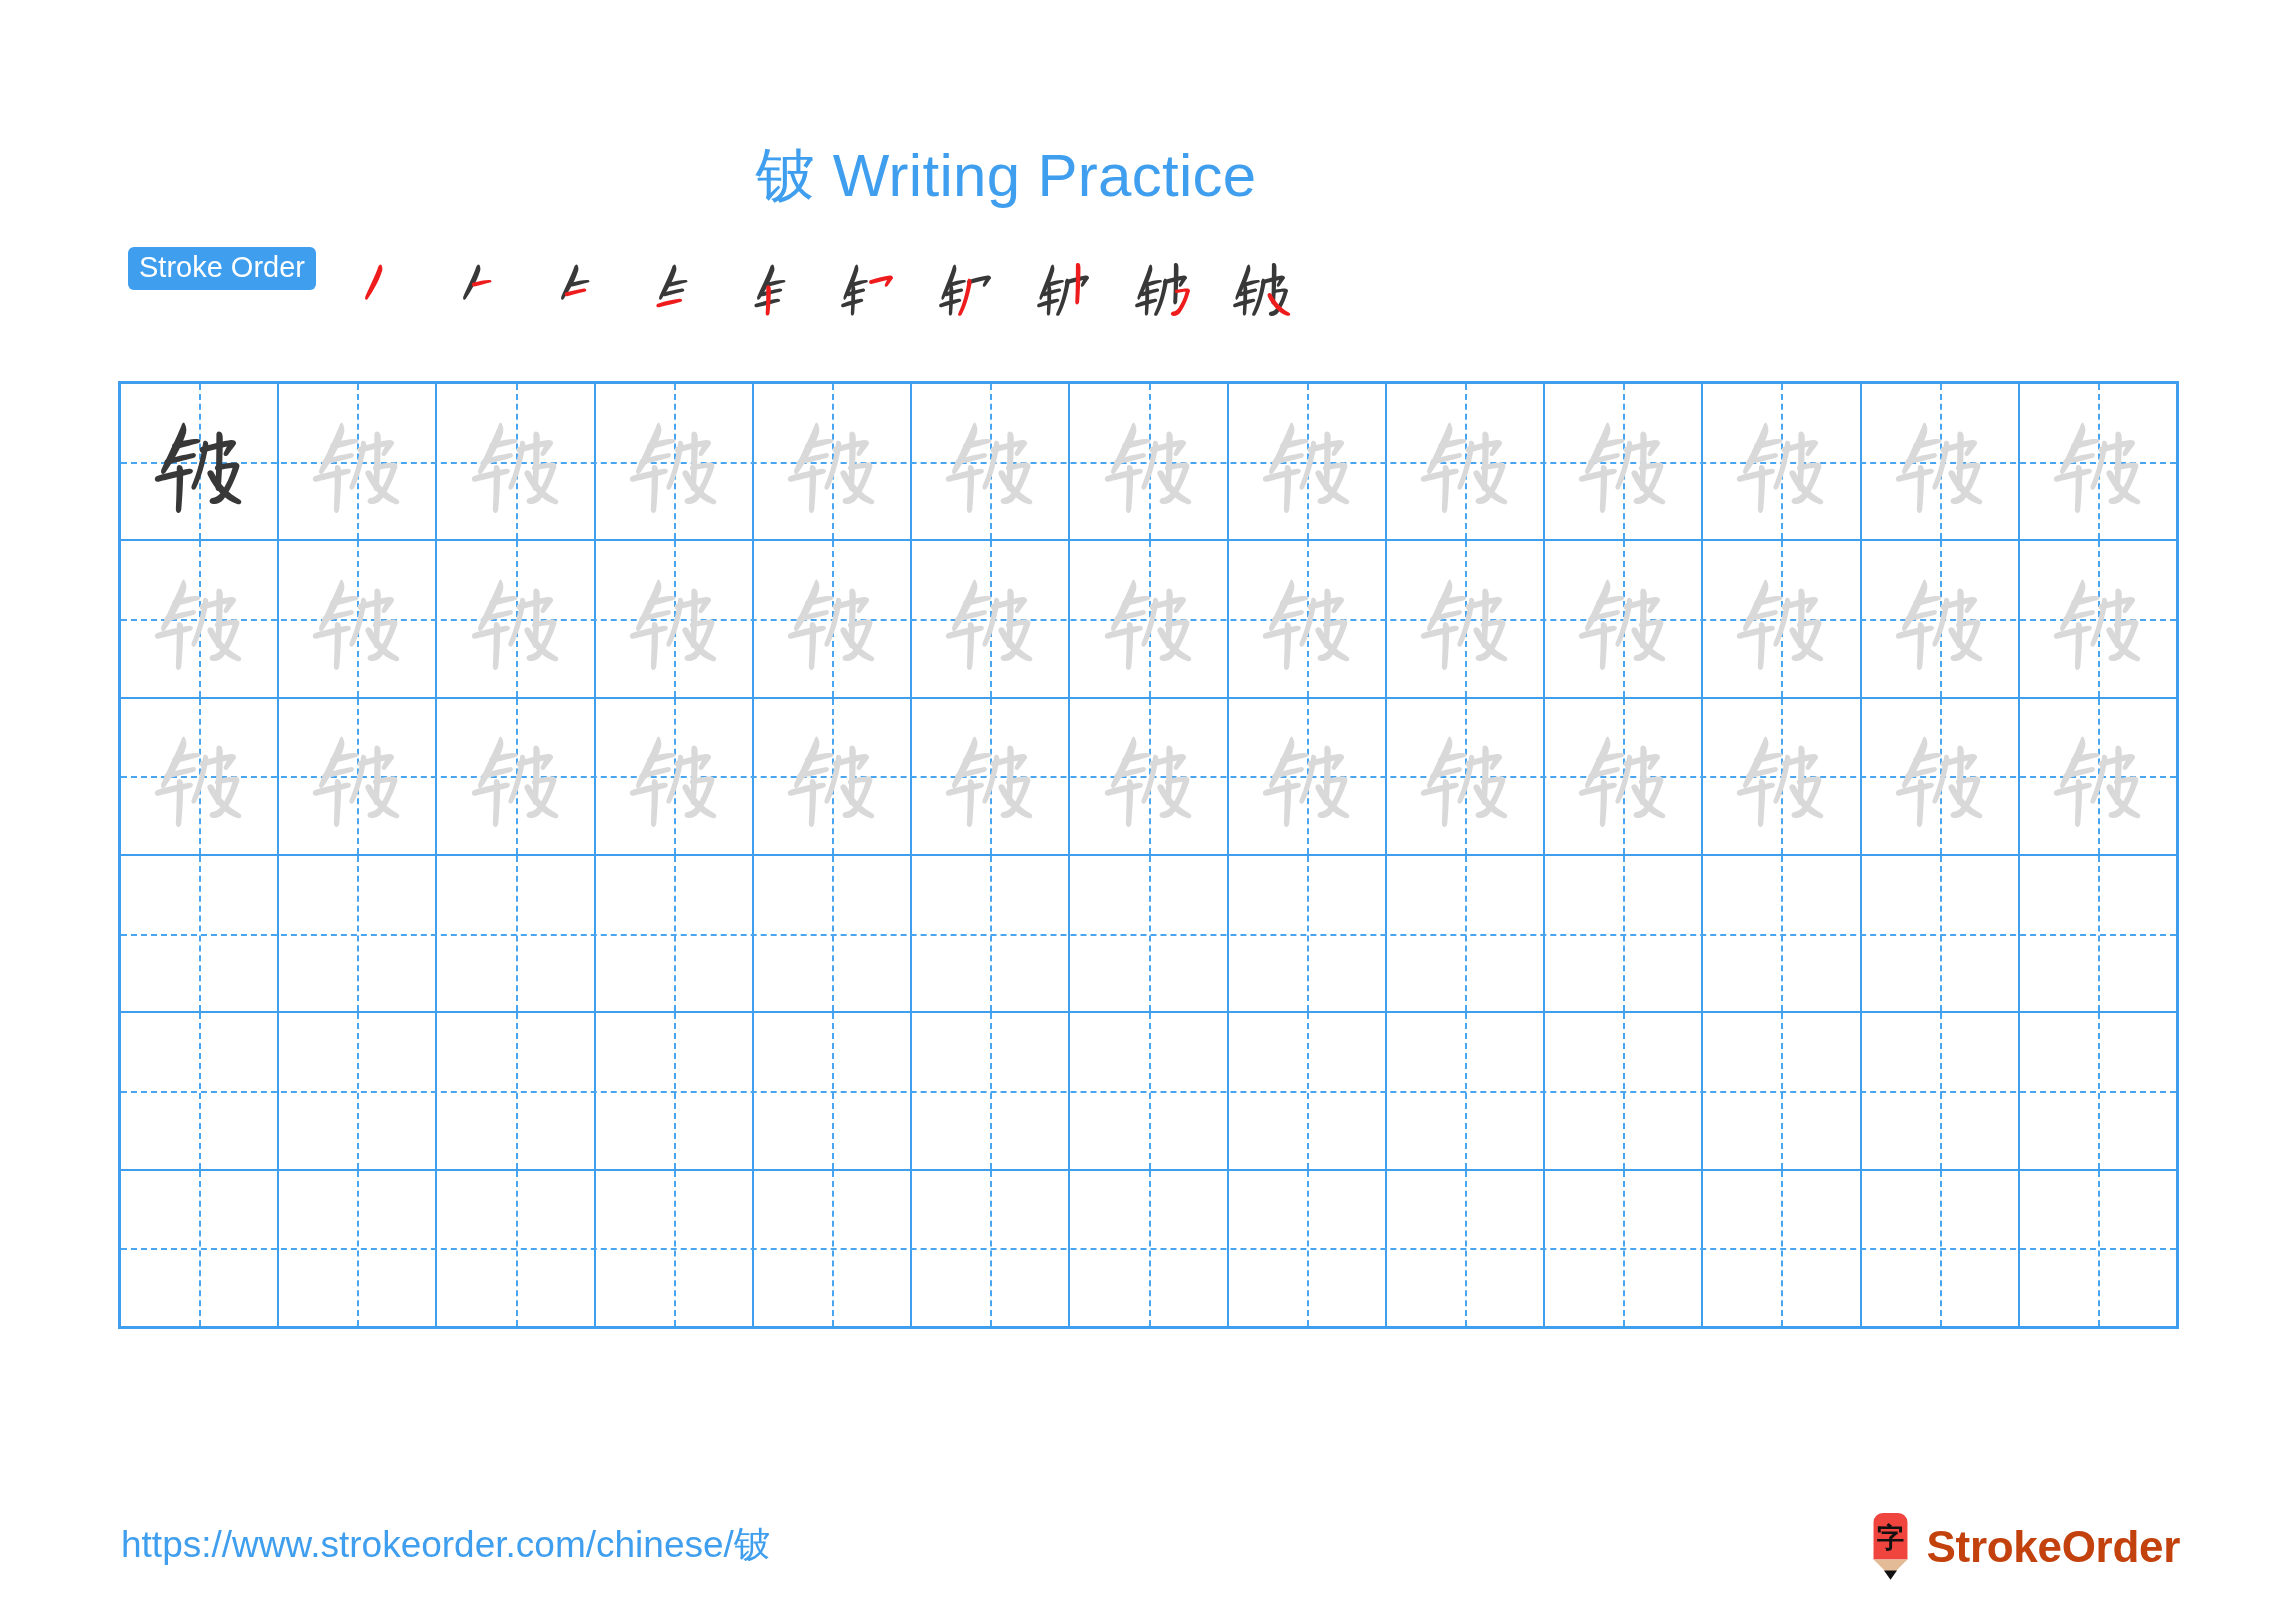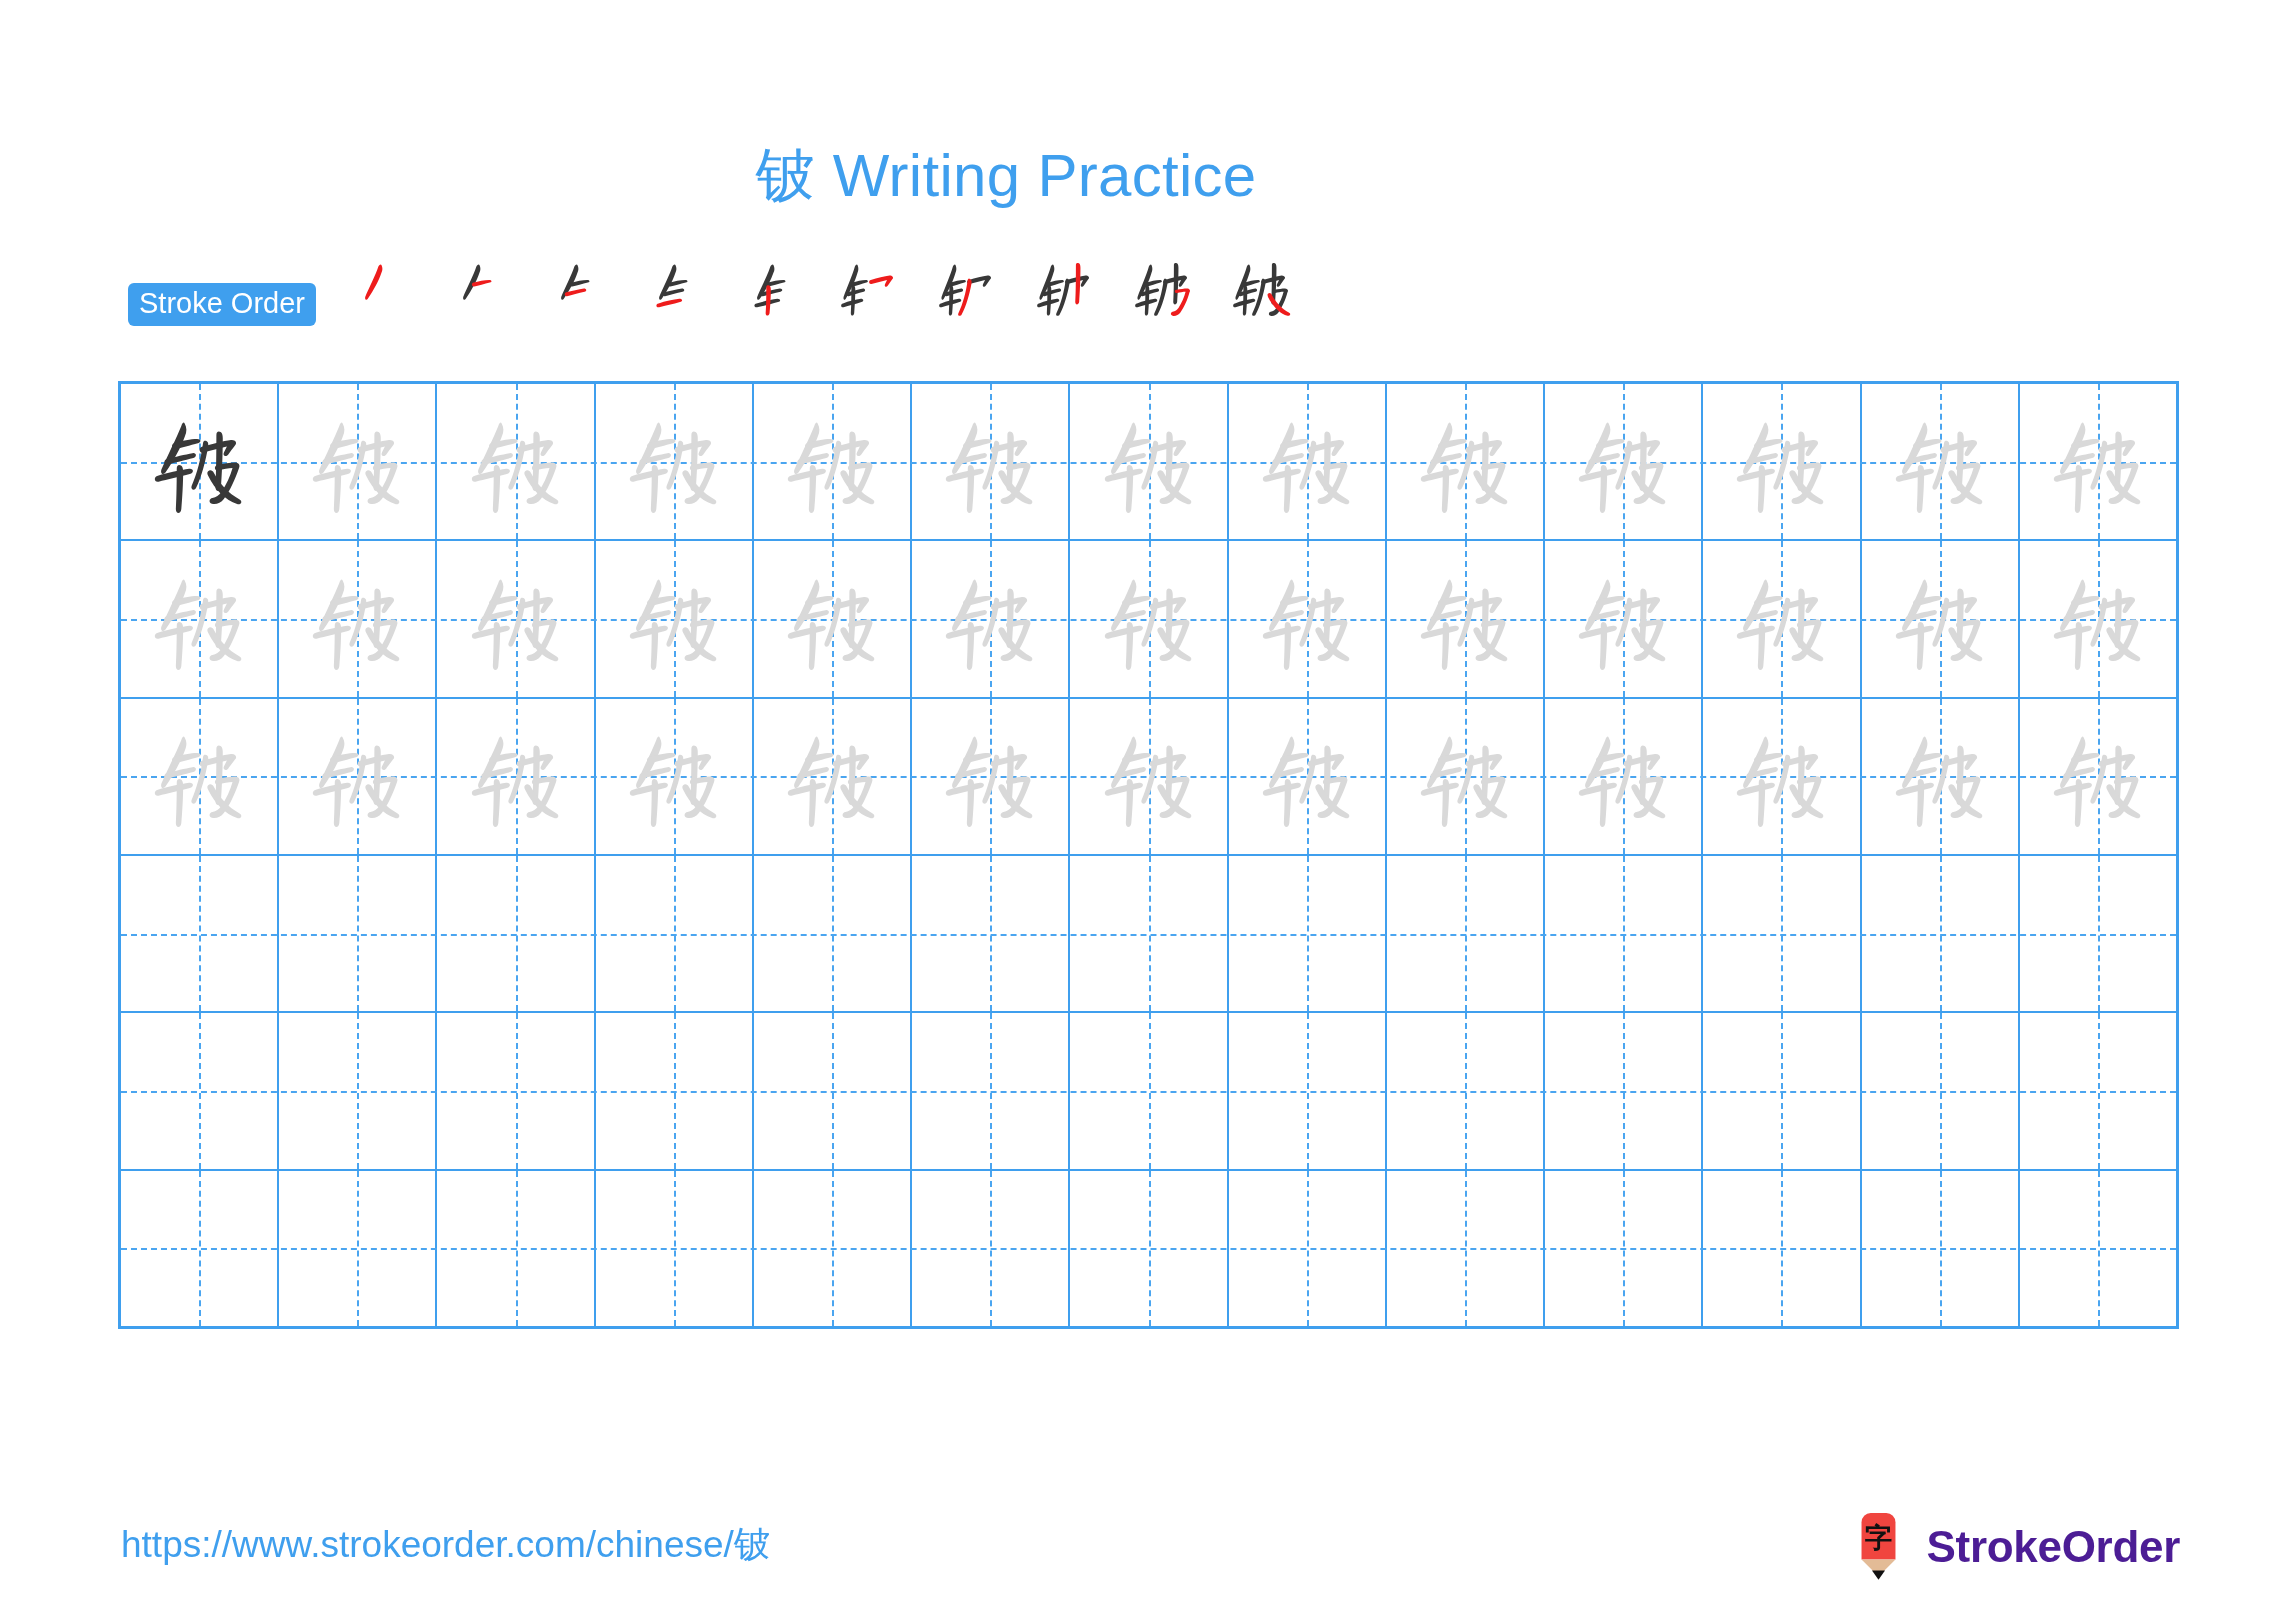--- a/index.html
+++ b/index.html
@@ -31,21 +31,21 @@
     line-height: 1.15;
   }
 
   
   #stroke-order-row {
     position: absolute;
     top: 247px;
     left: 128px;
     height: 79px;
     display: flex;
-    align-items: flex-end;
+    align-items: flex-start;
   }
   #stroke-order-badge {
     background: #3f9fee;
     color: #ffffff;
     font-size: 29px;
     font-weight: 400;
     border-radius: 5.9px;
     padding: 5.9px 11px 8.5px 11px;
     line-height: 1;
     white-space: nowrap;
@@ -160,25 +160,24 @@
   }
   #brand-logo-icon {
     position: relative;
     width: 47px;
     height: 68px;
     flex: 0 0 auto;
   }
   #brand-name {
     font-size: 44px;
     font-weight: bold;
-    color: #4c1d95;
+    color: #c2410c;
     letter-spacing: -0.3px;
     line-height: 1;
     white-space: nowrap;
-    margin-left: 12px;
   }
 </style>
 <style>.s-new path{fill:#ee1c1c;}.s-old path{fill:#383838;}</style></head>
 <body>
 
 <h1 id="page-title">铍 Writing Practice</h1>
 
 <div id="stroke-order-row">
   <span id="stroke-order-badge">Stroke Order</span>
 

